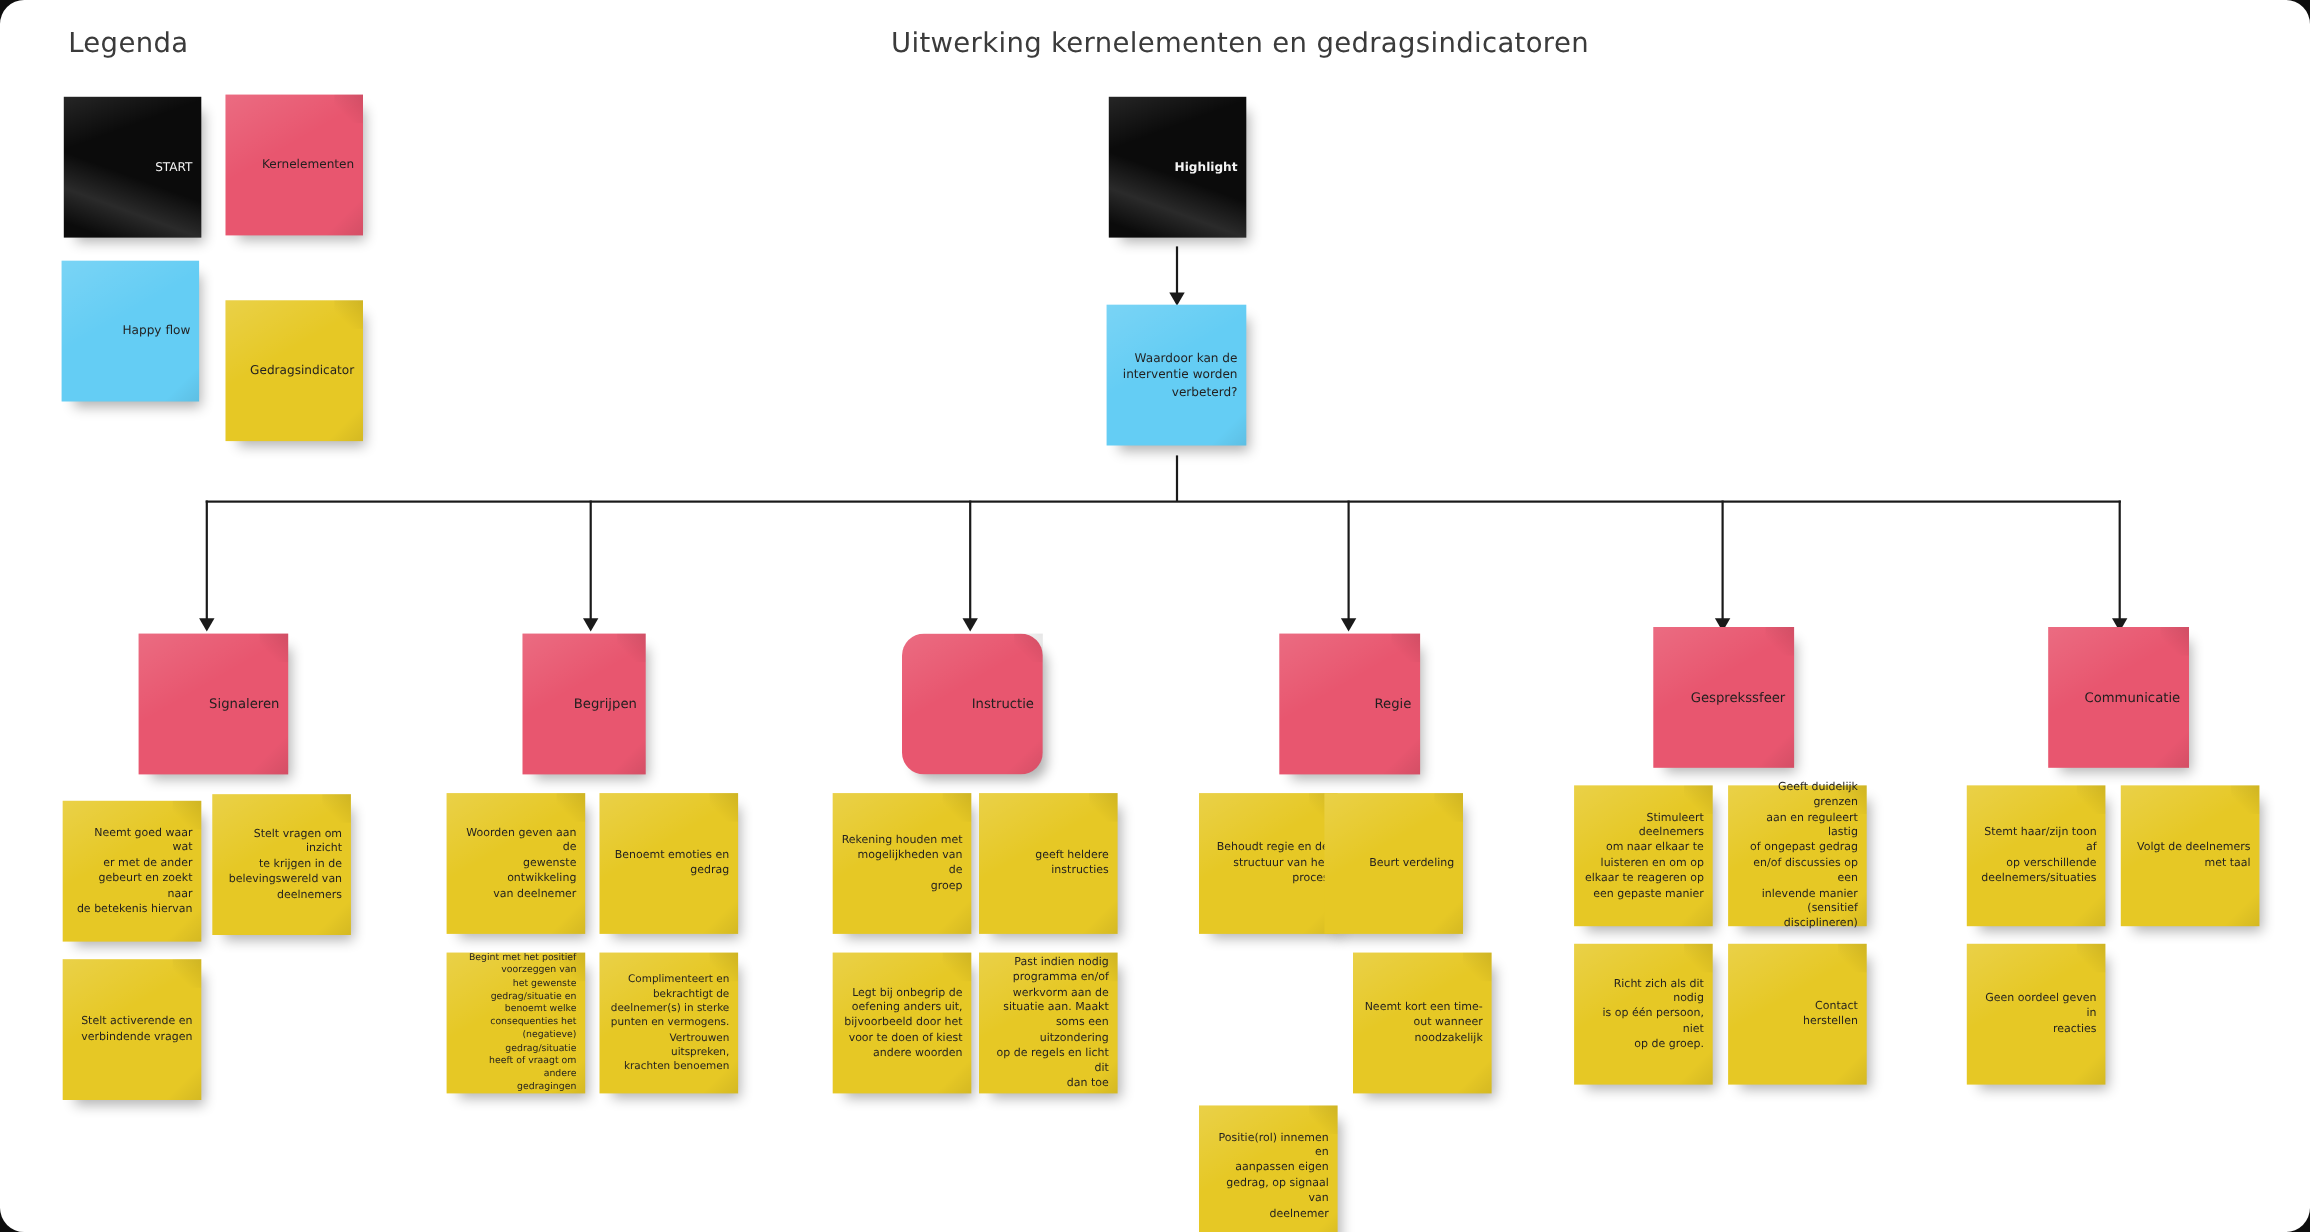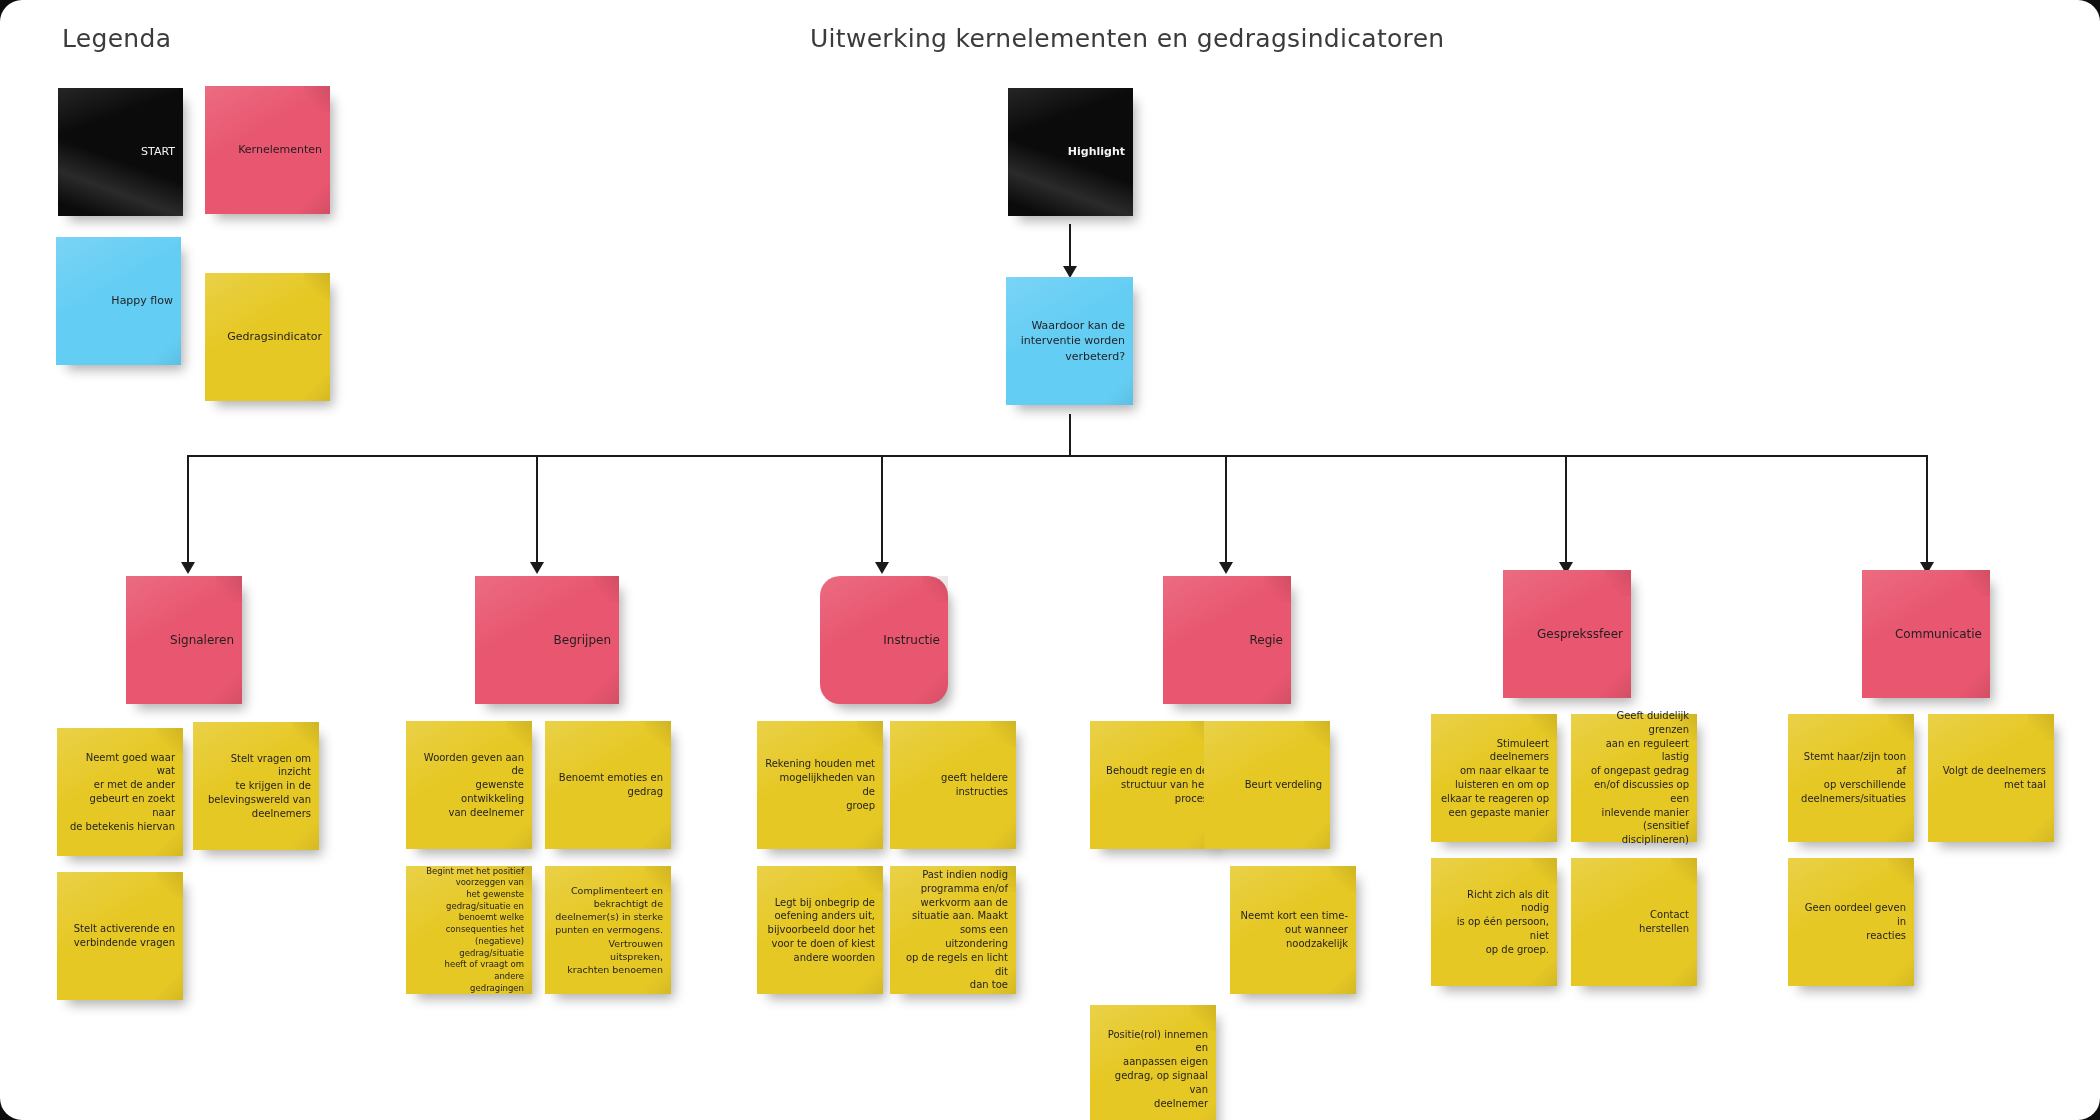--- a/index.html
+++ b/index.html
@@ -146,41 +146,41 @@
 
   <div class="vline" style="left:1225px; top:455px; height:110px;"></div>
   <div class="arrowhead" style="left:1219px; top:562px;"></div>
 
   <div class="vline" style="left:1565px; top:455px; height:110px;"></div>
   <div class="arrowhead" style="left:1559px; top:562px;"></div>
 
   <div class="vline" style="left:1926px; top:455px; height:110px;"></div>
   <div class="arrowhead" style="left:1920px; top:562px;"></div>
 
-  <div class="note pink cat-note" style="left:126px; top:576px; width:116px; height:128px;">
+  <div class="note pink cat-note" style="left:126px; top:576px; width:136px; height:128px;">
     <span class="txt">Signaleren</span>
   </div>
   <div class="note yellow sub-note" style="left:57px; top:728px; width:126px; height:128px;">
     <span class="txt">Neemt goed waar wat
 er met de ander
 gebeurt en zoekt naar
 de betekenis hiervan</span>
   </div>
   <div class="note yellow sub-note" style="left:193px; top:722px; width:126px; height:128px;">
     <span class="txt">Stelt vragen om inzicht
 te krijgen in de
 belevingswereld van
 deelnemers</span>
   </div>
   <div class="note yellow sub-note" style="left:57px; top:872px; width:126px; height:128px;">
     <span class="txt">Stelt activerende en
 verbindende vragen</span>
   </div>
 
-  <div class="note pink cat-note" style="left:475px; top:576px; width:144px; height:128px;">
+  <div class="note pink cat-note" style="left:475px; top:576px; width:112px; height:128px;">
     <span class="txt">Begrijpen</span>
   </div>
   <div class="note yellow sub-note" style="left:406px; top:721px; width:126px; height:128px;">
     <span class="txt">Woorden geven aan de
 gewenste ontwikkeling
 van deelnemer</span>
   </div>
   <div class="note yellow sub-note" style="left:545px; top:721px; width:126px; height:128px;">
     <span class="txt">Benoemt emoties en
 gedrag</span>

